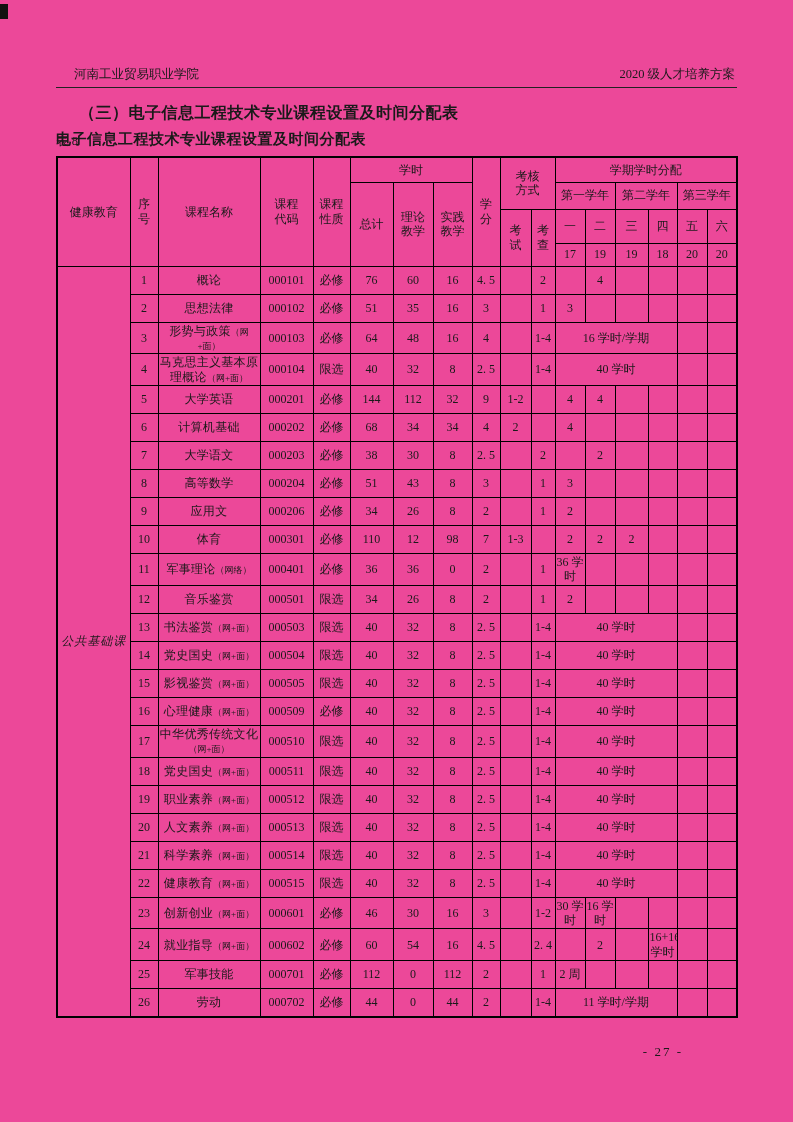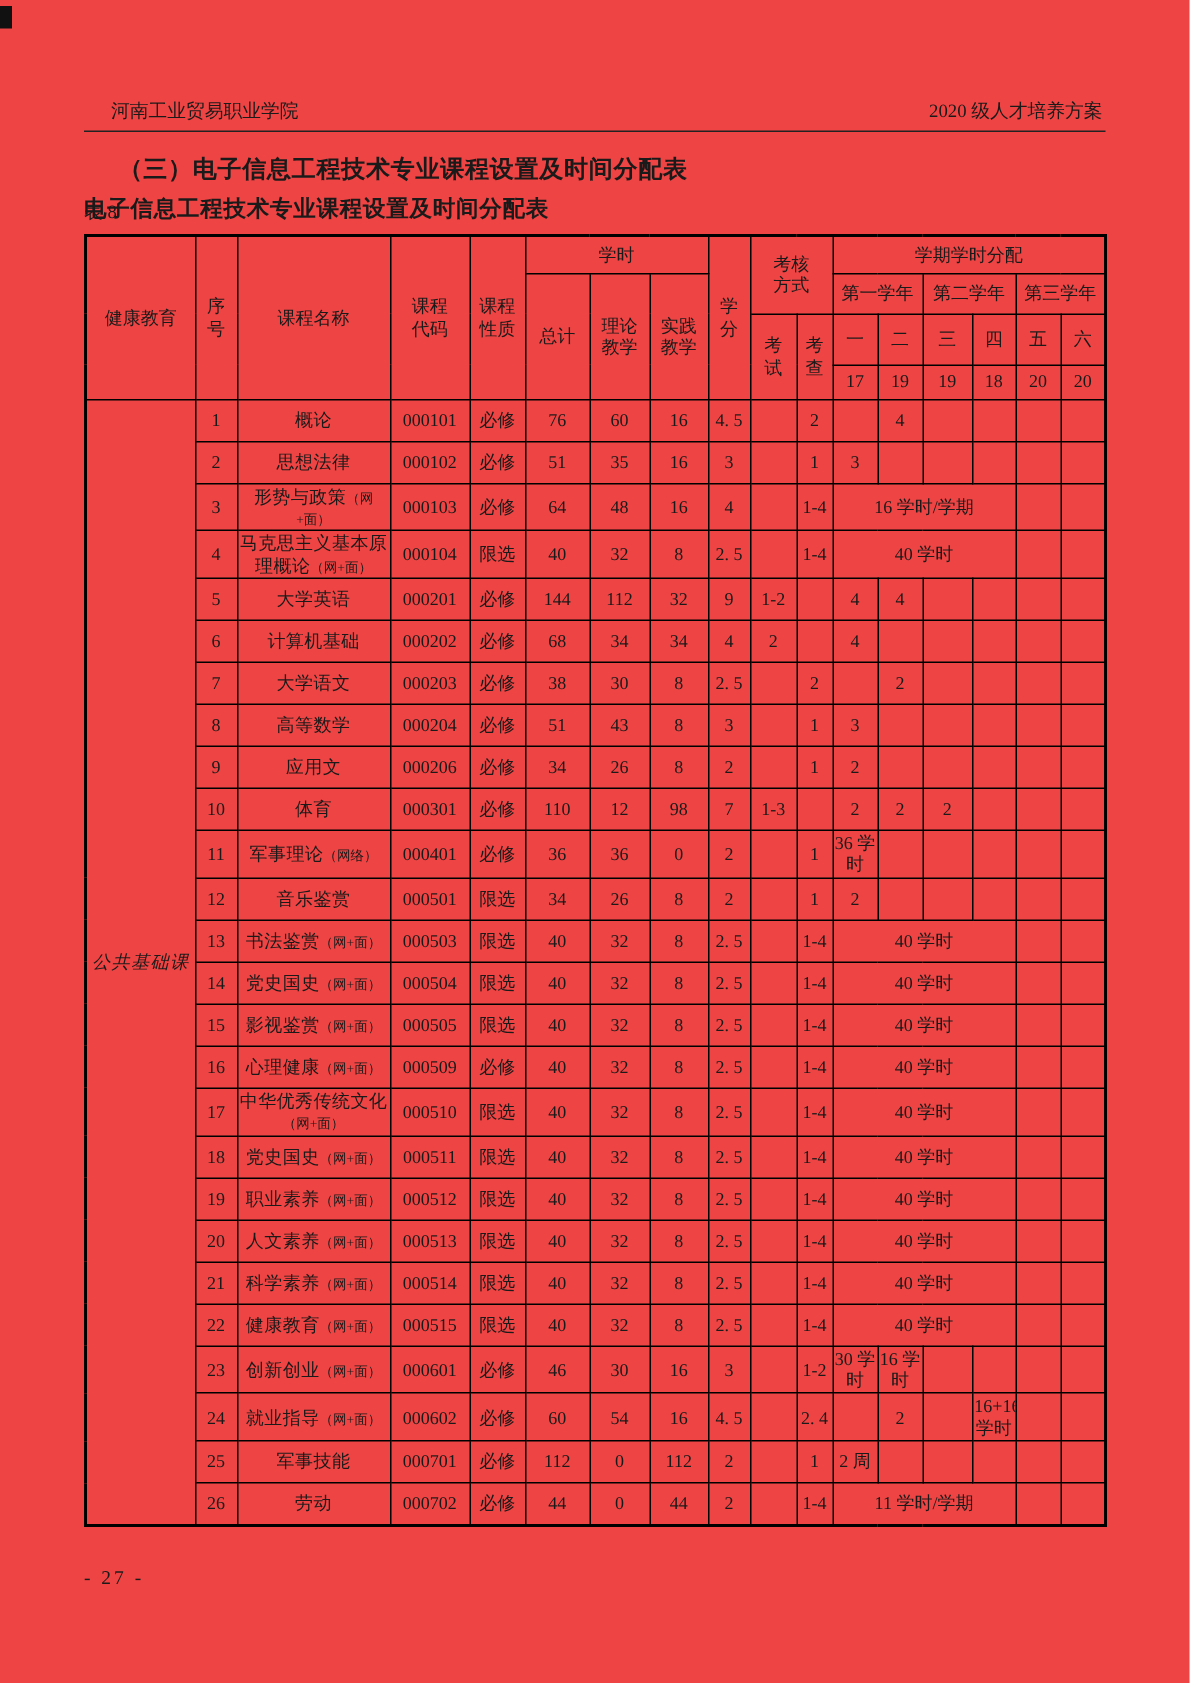--- a/index.html
+++ b/index.html
@@ -1,20 +1,20 @@
 <!DOCTYPE html>
 <html><head>
 <meta charset="utf-8">
 <style>
   * { margin:0; padding:0; box-sizing:border-box; }
   html,body { background:#e8e8e8; }
   .page {
     position:relative;
     width:793px; height:1122px;
-    background:#ef4444;
+    background:#ec4899;
     font-family:"Liberation Serif","DejaVu Serif",serif;
     color:#1a1a1a;
     overflow:hidden;
   }
   .artifact { position:absolute; left:0; top:4px; width:8px; height:15px; background:#111; }
   .content { width:681px; margin:0 auto; padding-top:66px; }
   .doc-header {
     display:flex; justify-content:space-between; align-items:flex-end;
     font-size:12.5px; padding:0 2px 4px 18px;
     border-bottom:1.5px solid #222;
@@ -36,21 +36,21 @@
     padding:1px 1px; overflow:hidden;
   }
   thead th { font-weight:normal; white-space:pre-line; }
   tr.hr1 { height:25px; } tr.hr2 { height:27px; } tr.hr3 { height:34px; } tr.hr4 { height:23px; }
   tbody tr { height:28px; }
   td.cat { font-size:12.5px; letter-spacing:1px;font-style:italic; }
   td.name { text-align:left; padding-left:3px; padding-right:1px; }
   td.name .nm { letter-spacing:0.3px;text-align:center; }
   td.name .note { font-size:9px; letter-spacing:0; }
   td.small-txt { font-size:8px; line-height:1.1; padding:0; }
-  .page-number { margin-top:26px; padding-right:54px; font-size:13px; letter-spacing:2px; }
+  .page-number { text-align:right; margin-top:26px; padding-right:54px; font-size:13px; letter-spacing:2px; }
 </style>
 </head>
 <body>
 
 <div class="page">
   <div class="artifact"></div>
   <div class="content">
     <div class="doc-header">
       <span>河南工业贸易职业学院</span>
       <span>2020 级人才培养方案</span>

